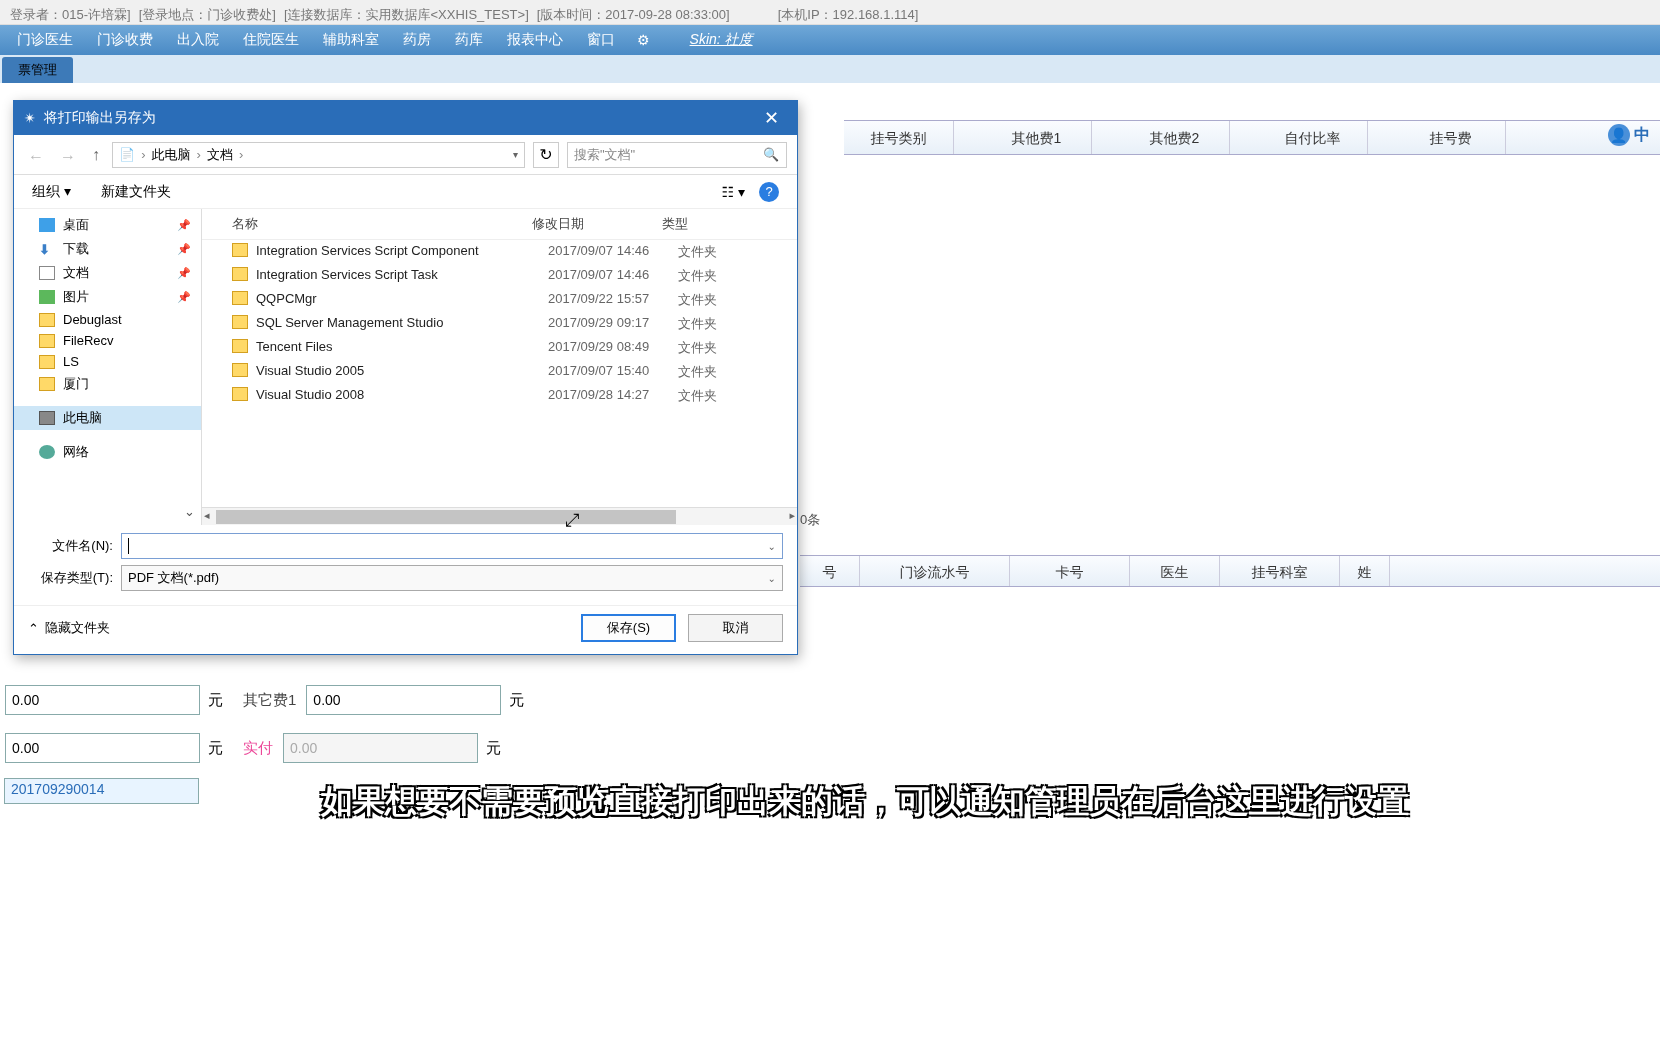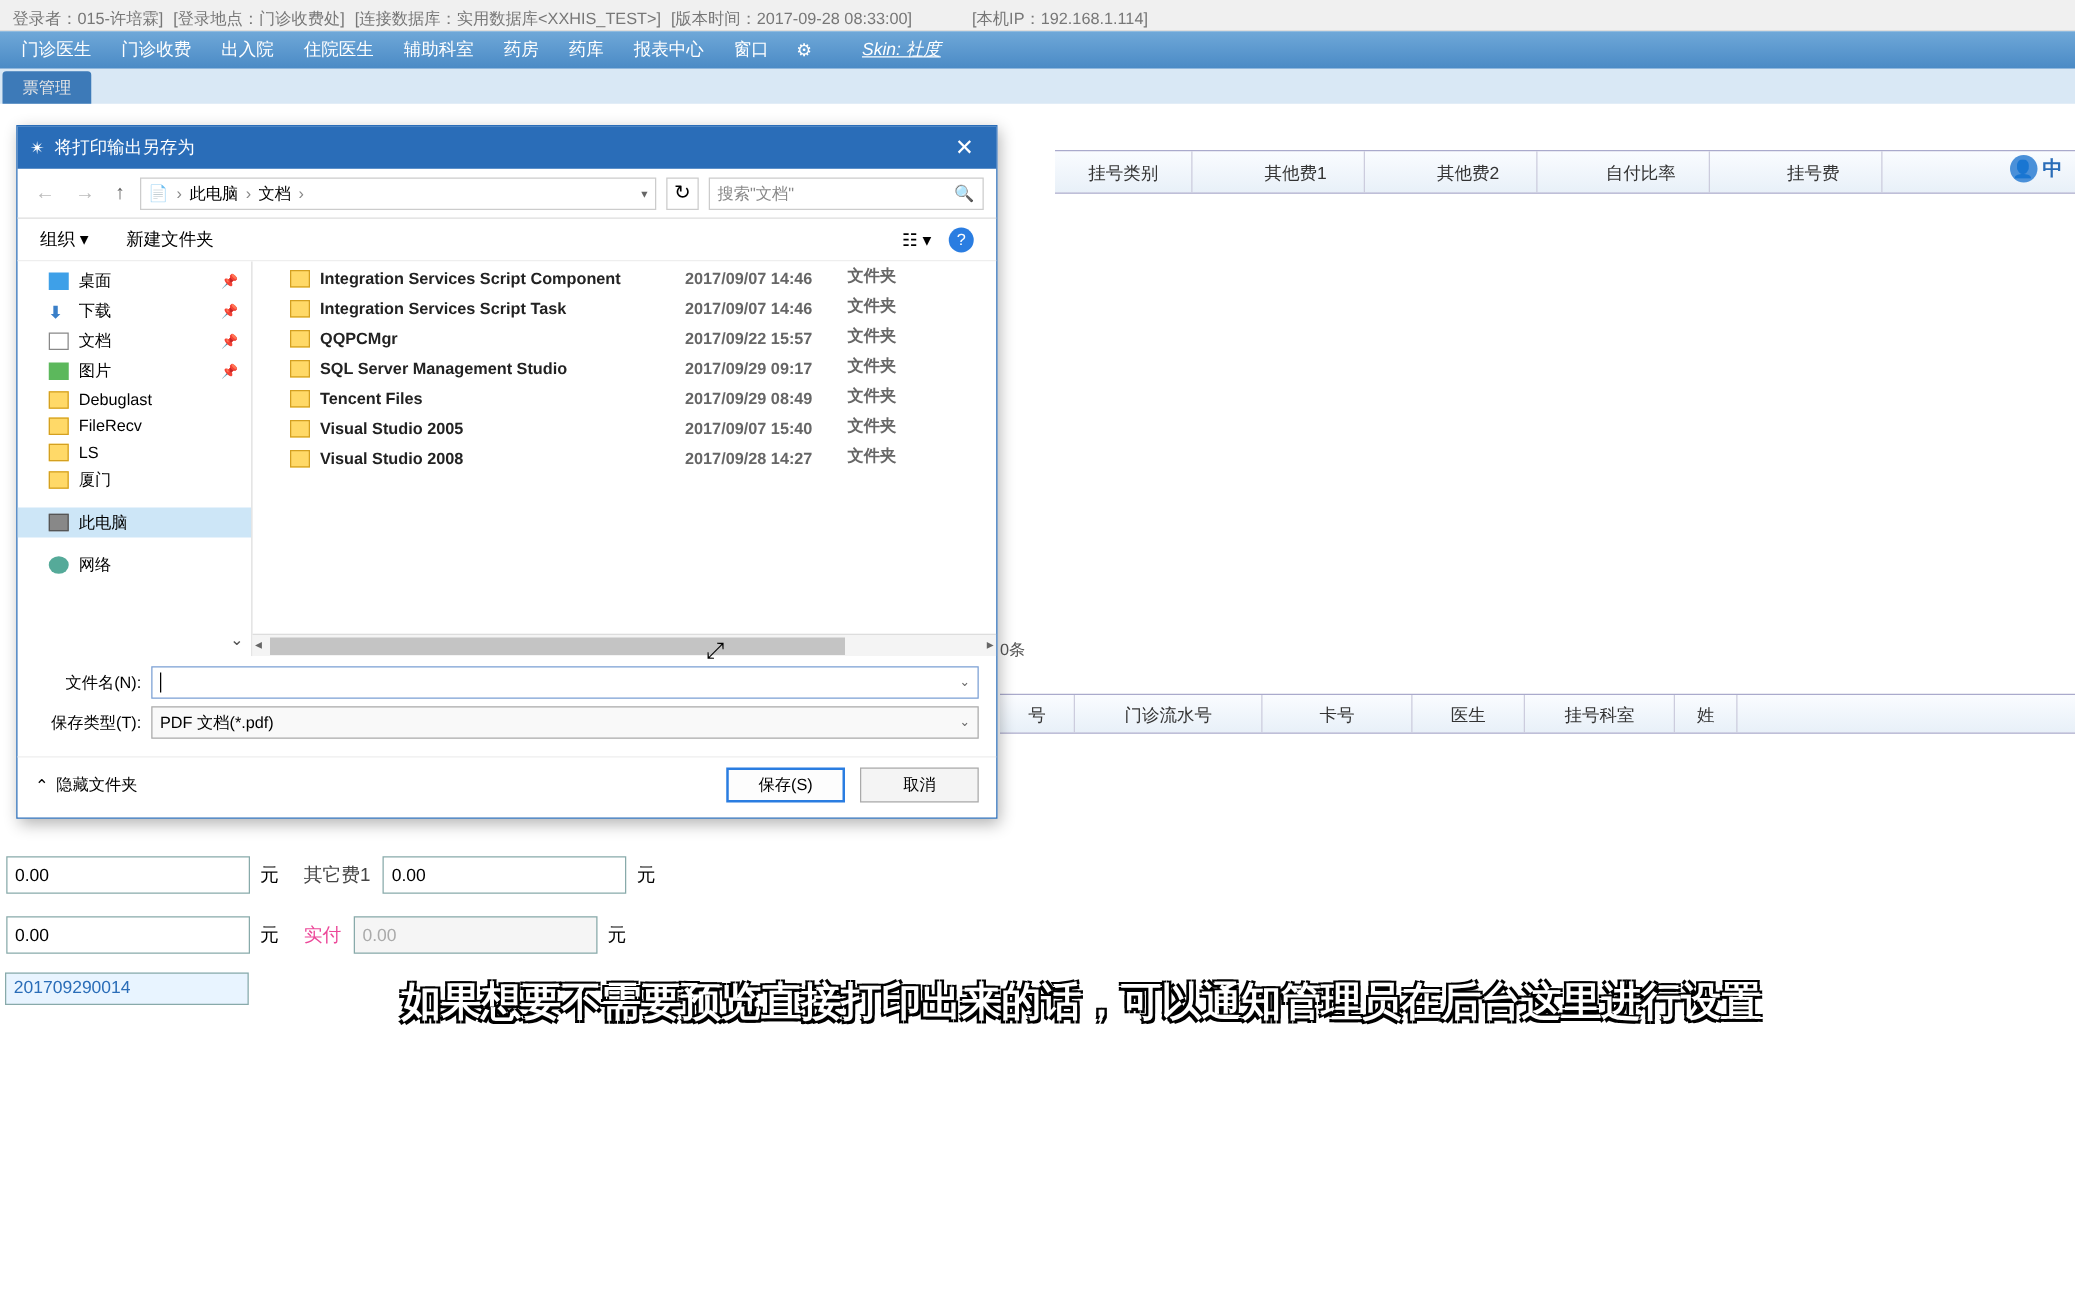--- a/index.html
+++ b/index.html
@@ -10,21 +10,21 @@
 .title-bar span { margin-right: 8px; }
 
 
 .main-menu { height: 30px; background: linear-gradient(#6fa8d8, #4a8ac5); display: flex; align-items: center; padding: 0 5px; color: #fff; font-size: 14px; }
 .main-menu .mi { padding: 0 12px; cursor: pointer; }
 .main-menu .skin { margin-left: 40px; font-style: italic; text-decoration: underline; }
 .main-menu .gear { margin-left: 10px; }
 
 
 .sub-tab-row { height: 28px; background: #d9e8f5; display: flex; align-items: flex-end; }
-.sub-tab { background: #3d7ab8; color: #e5e5e5; padding: 4px 16px; font-size: 13px; border-radius: 3px 3px 0 0; margin-left: 2px; }
+.sub-tab { background: #3d7ab8; color: #000000; padding: 4px 16px; font-size: 13px; border-radius: 3px 3px 0 0; margin-left: 2px; }
 
 
 .bg-headers { position: absolute; top: 120px; left: 844px; right: 0; height: 35px; display: flex; border-top: 1px solid #aac; border-bottom: 1px solid #aac; background: linear-gradient(#fafcff, #e8f0f8); gap: 28px; }
 .bg-headers .bh { flex: 0 0 110px; text-align: center; line-height: 35px; font-size: 14px; color: #333; border-right: 1px solid #ccd; }
 .bg-headers .user-badge { position: absolute; right: 10px; top: 3px; display: flex; align-items: center; color: #2a6db8; font-size: 16px; font-weight: bold; }
 .bg-headers .user-badge .circ { width: 22px; height: 22px; border-radius: 50%; background: #4a90d9; margin-right: 4px; display: flex; align-items: center; justify-content: center; color: #fff; font-size: 14px; }
 
 .bg-status { position: absolute; top: 511px; left: 800px; font-size: 13px; color: #555; }
 .bg-headers2 { position: absolute; top: 555px; left: 800px; right: 0; height: 32px; display: flex; border-top: 1px solid #aac; border-bottom: 1px solid #aac; background: linear-gradient(#fafcff, #e8f0f8); }
 .bg-headers2 .bh { flex: 0 0 120px; text-align: center; line-height: 32px; font-size: 14px; color: #333; border-right: 1px solid #ccd; }
@@ -72,21 +72,21 @@
 .dlg-side .ico.pic { background: #5cb85c; }
 .dlg-side .ico.pc { background: #888; border: 1px solid #555; }
 .dlg-side .ico.net { background: #5a9; border-radius: 50%; }
 .dlg-side .pin { margin-left: auto; color: #888; font-size: 11px; }
 .dlg-side .chev { position: absolute; bottom: 6px; right: 6px; color: #555; }
 
 .dlg-files { flex: 1; display: flex; flex-direction: column; }
 .fhdr { display: flex; padding: 6px 10px 6px 30px; font-size: 13px; color: #444; border-bottom: 1px solid #eee; }
 .fhdr .c1 { width: 300px; } .fhdr .c2 { width: 130px; } .fhdr .c3 { flex: 1; }
 .flist { flex: 1; overflow: auto; }
-.frow { display: flex; padding: 3px 10px 3px 30px; font-size: 13px; align-items: flex-end; font-weight: bold; }
+.frow { display: flex; padding: 3px 10px 3px 30px; font-size: 13px; align-items: flex-start; }
 .frow .fico { width: 16px; height: 14px; background: #ffd968; border: 1px solid #d4a020; margin-right: 8px; }
 .frow .c1 { width: 292px; color: #222; } .frow .c2 { width: 130px; color: #666; } .frow .c3 { flex: 1; color: #666; }
 .fscroll { height: 18px; border-top: 1px solid #ddd; position: relative; background: #f4f4f4; }
 .fscroll .thumb { position: absolute; left: 14px; top: 2px; height: 14px; width: 460px; background: #c4c4c4; }
 .fscroll .la { position: absolute; left: 2px; top: 1px; font-size: 11px; color: #666; }
 .fscroll .ra { position: absolute; right: 2px; top: 1px; font-size: 11px; color: #666; }
 
 .resize-cursor { position: absolute; top: 510px; left: 565px; font-size: 18px; pointer-events: none; }
 
 .dlg-inputs { padding: 8px 14px; font-size: 13px; }
@@ -257,20 +257,25 @@
         </div>
       <div style="height:10px"></div>
       <div class="srow">
           <span class="ico net"></span>
           <span>网络</span>
         </div>
       <span class="chev">⌄</span>
     </div>
 
     <div class="dlg-files">
+      <div class="fhdr">
+        <div class="c1">名称</div>
+        <div class="c2">修改日期</div>
+        <div class="c3">类型</div>
+      </div>
       <div class="flist" id="flist">
           <div class="frow">
             <span class="fico"></span>
             <div class="c1">Integration Services Script Component</div>
             <div class="c2">2017/09/07 14:46</div>
             <div class="c3">文件夹</div>
           </div>
           <div class="frow">
             <span class="fico"></span>
             <div class="c1">Integration Services Script Task</div>

